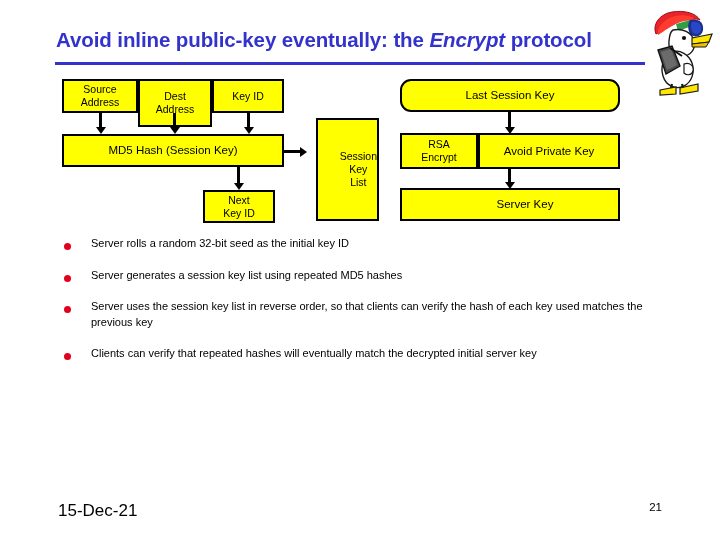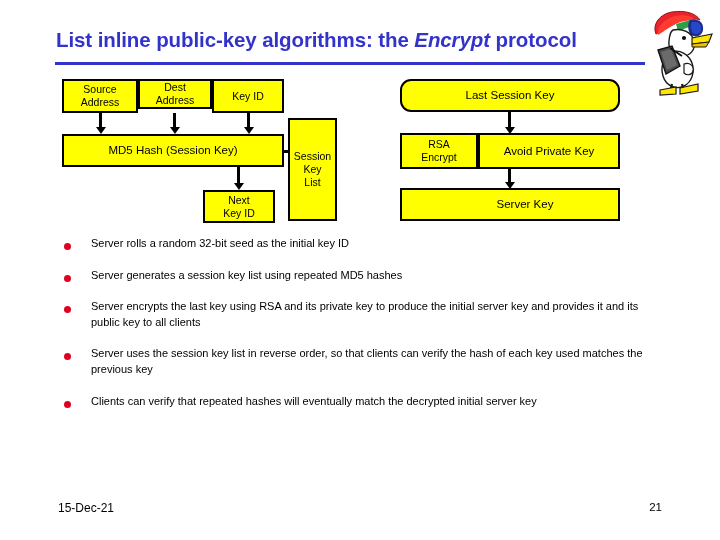--- a/index.html
+++ b/index.html
@@ -116,21 +116,21 @@
     height: 7px;
     border-radius: 50%;
     background: #e00020;
   }
 
   
   #footer-date {
     position: absolute;
     left: 58px;
     top: 501px;
-    font-size: 12px;
+    font-size: 17px;
     color: #000000;
   }
   #footer-page {
     position: absolute;
     left: 634px;
     top: 501px;
     width: 28px;
     text-align: right;
     font-size: 11.5px;
     color: #000000;
@@ -142,31 +142,31 @@
     left: 646px;
     top: 4px;
     width: 72px;
     height: 92px;
   }
 </style>
 </head>
 <body>
 
 <div id="slide-title">
-  <span>List inline public-key algorithms: the </span><span class="ital">Encrypt</span><span> protocol</span>
+  <span>Avoid inline public-key eventually: the </span><span class="ital">Encrypt</span><span> protocol</span>
 </div>
 <div id="title-rule"></div>
 
 <div id="diagram">
 
   <div class="dbox" style="left:62px; top:79px; width:76px; height:34px;">
     <span style="white-space:pre-line">Source
 Address</span>
   </div>
-  <div class="dbox" style="left:138px; top:79px; width:74px; height:30px;">
+  <div class="dbox" style="left:138px; top:79px; width:74px; height:48px;">
     <span style="white-space:pre-line">Dest
 Address</span>
   </div>
   <div class="dbox" style="left:212px; top:79px; width:72px; height:34px;">
     <span style="white-space:pre-line">Key ID</span>
   </div>
 
   <div class="arrow-v" style="left:99px; top:113px; width:3px; height:21px;">
     <div class="shaft" style="height:14px;"></div>
     <div class="head" style="top:14px;"></div>
@@ -192,21 +192,21 @@
   <div class="arrow-v" style="left:237px; top:167px; width:3px; height:23px;">
     <div class="shaft" style="height:16px;"></div>
     <div class="head" style="top:16px;"></div>
   </div>
 
   <div class="dbox" style="left:203px; top:190px; width:72px; height:33px;">
     <span style="white-space:pre-line">Next
 Key ID</span>
   </div>
 
-  <div class="dbox" style="left:288px; top:118px; width:49px; height:103px;">
+  <div class="dbox" style="left:316px; top:118px; width:63px; height:103px;justify-content:flex-end;">
     <span style="white-space:pre-line">Session
 Key
 List</span>
   </div>
 
   <div class="dbox big" style="left:400px; top:79px; width:220px; height:33px;border-radius:11px;">
     <span style="white-space:pre-line">Last Session Key</span>
   </div>
 
   <div class="arrow-v" style="left:508px; top:112px; width:3px; height:22px;">
@@ -236,24 +236,20 @@
   <div class="bullet-row">
     <span class="bullet-dot"></span>
     <span>Server rolls a random 32-bit seed as the initial key ID</span>
   </div>
   <div class="bullet-row">
     <span class="bullet-dot"></span>
     <span>Server generates a session key list using repeated MD5 hashes</span>
   </div>
   <div class="bullet-row">
     <span class="bullet-dot"></span>
-    <span>Server encrypts the last key using RSA and its private key to produce the initial server key and provides it and its public key to all clients</span>
-  </div>
-  <div class="bullet-row">
-    <span class="bullet-dot"></span>
     <span>Server uses the session key list in reverse order, so that clients can verify the hash of each key used matches the previous key</span>
   </div>
   <div class="bullet-row">
     <span class="bullet-dot"></span>
     <span>Clients can verify that repeated hashes will eventually match the decrypted initial server key</span>
   </div>
 </div>
 
 <div id="footer-date">15-Dec-21</div>
 <div id="footer-page">21</div>

